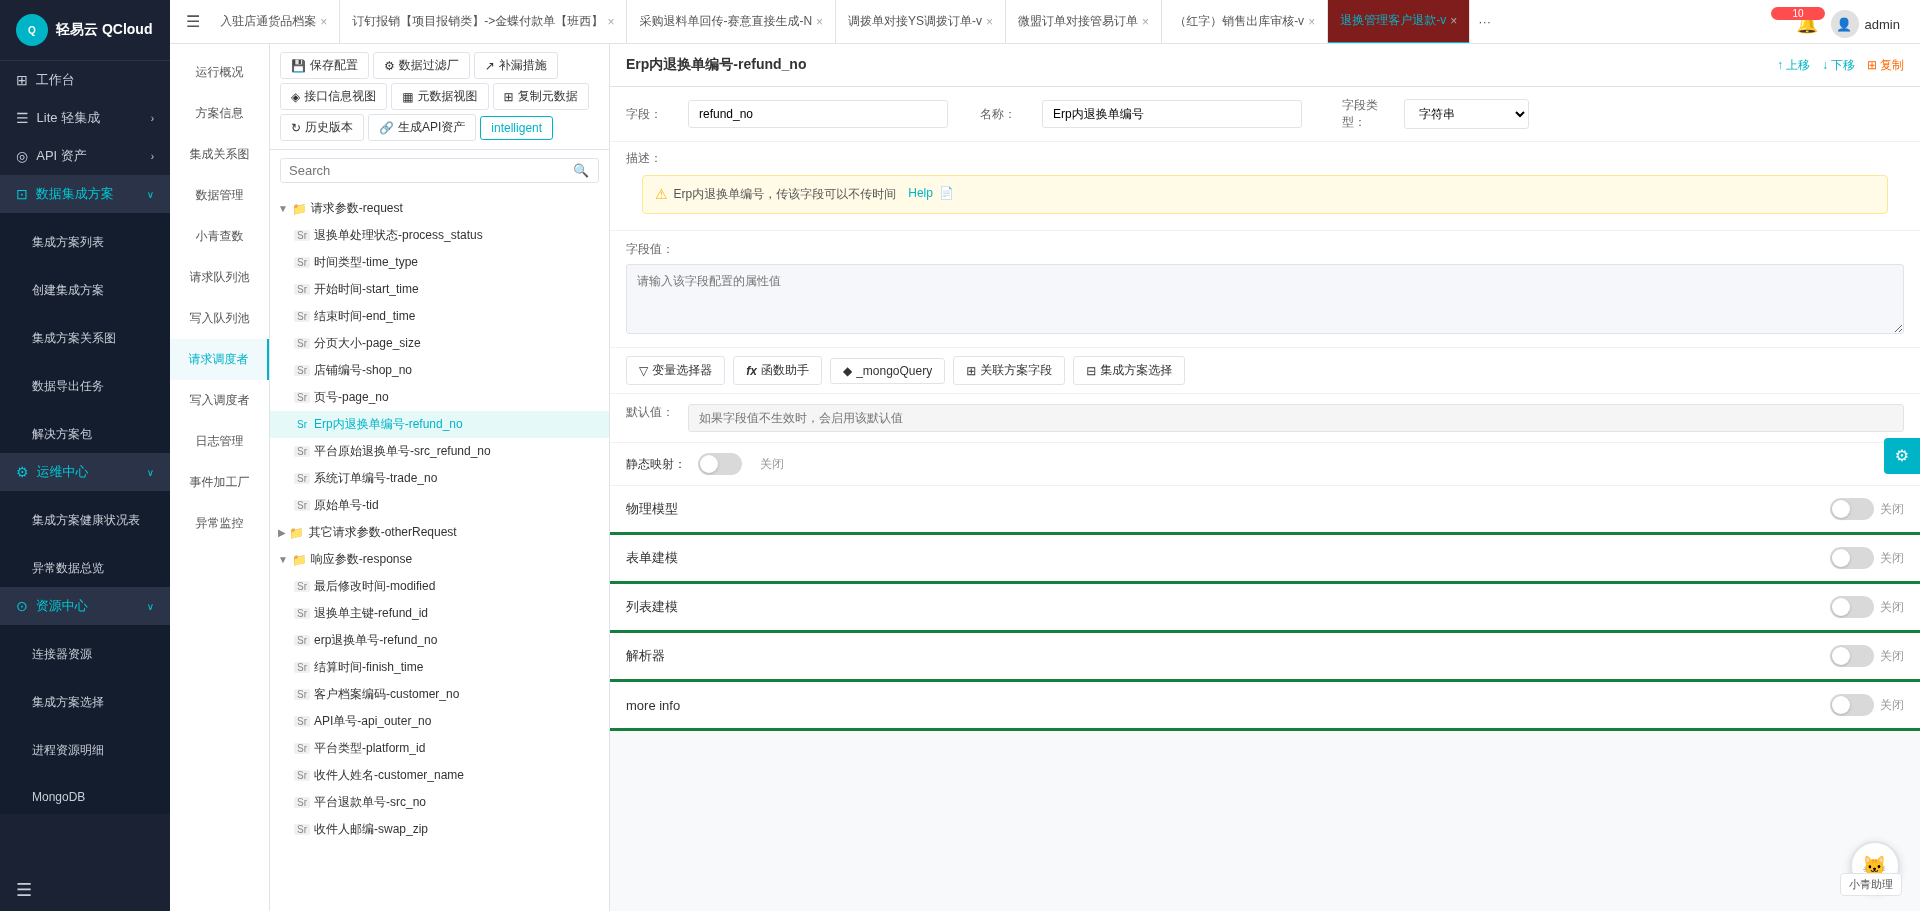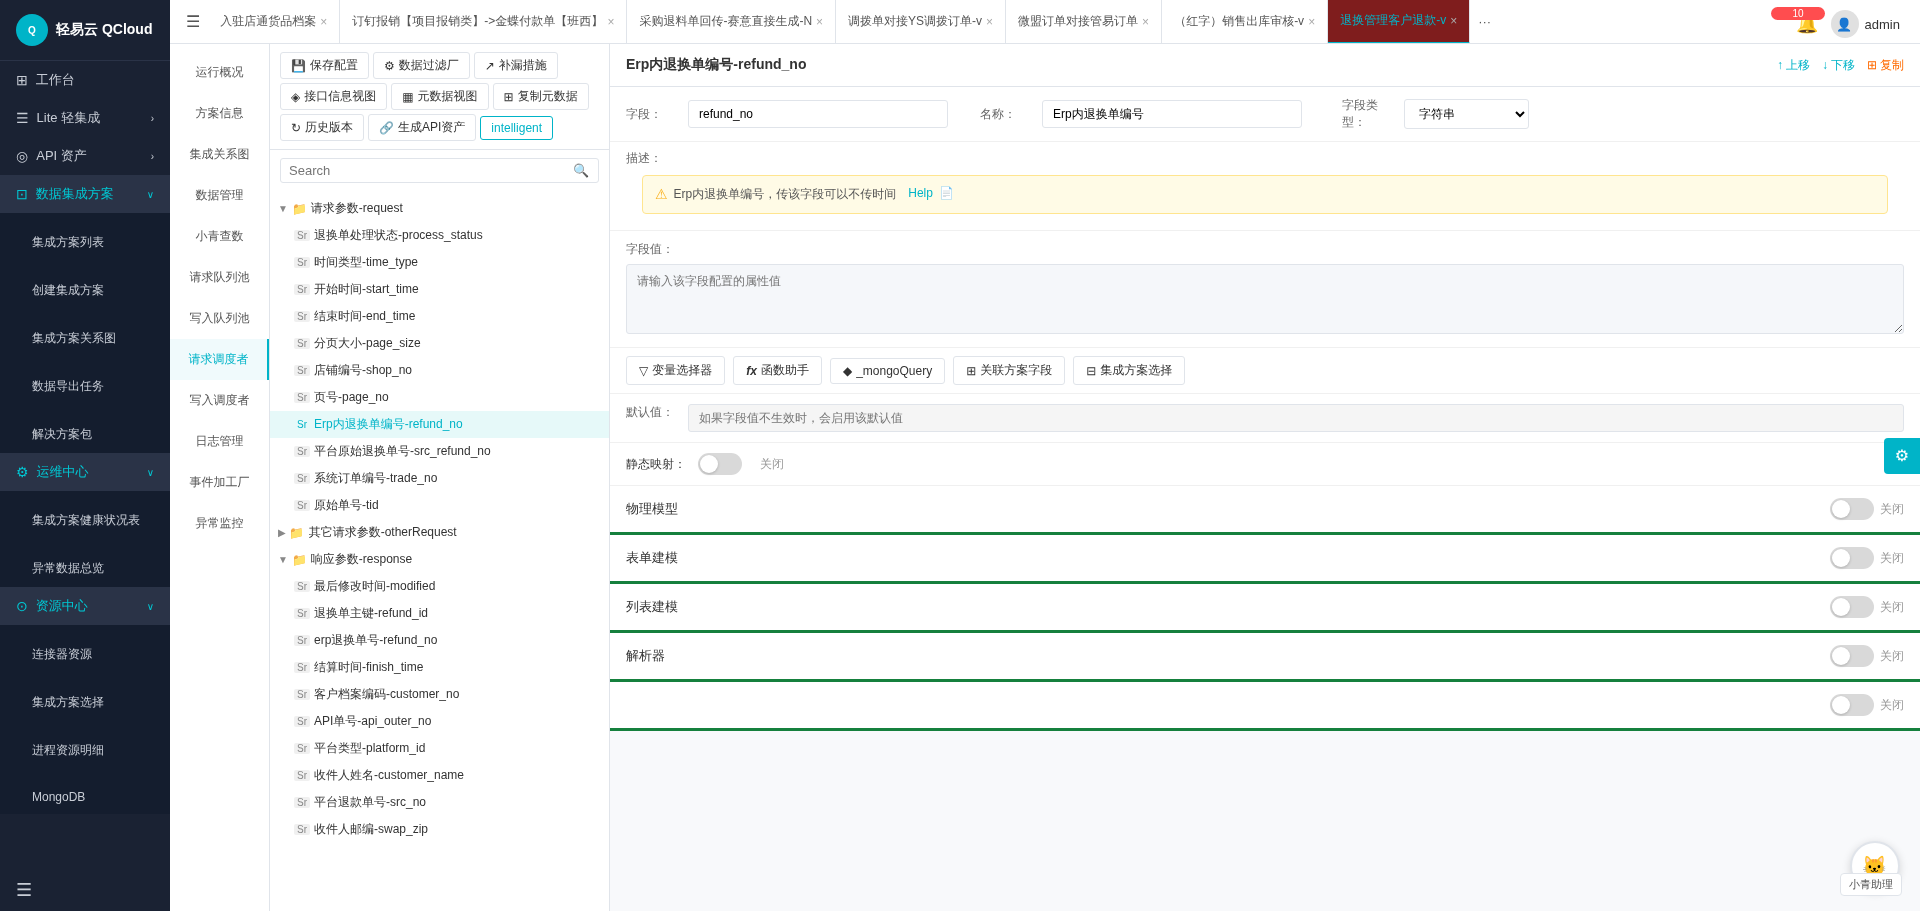--- a/index.html
+++ b/index.html
@@ -714,20 +714,21 @@
 
       <div class="section-row">
         <span class="section-label">解析器</span>
         <div class="toggle off section-toggle">
           <div class="toggle-knob"></div>
         </div>
         <span class="toggle-text">关闭</span>
       </div>
 
       <div class="section-row">
+        <span class="section-label">more info</span>
         <div class="toggle off section-toggle">
           <div class="toggle-knob"></div>
         </div>
         <span class="toggle-text">关闭</span>
       </div>
 
       <div style="position:fixed; bottom:20px; right:20px; width:50px; height:50px; background:#fff; border-radius:50%; border:2px solid #e0e4ea; display:flex; align-items:center; justify-content:center; cursor:pointer; font-size:20px; box-shadow: 0 2px 8px rgba(0,0,0,0.15);">
         🐱
       </div>
       <div style="position:fixed; bottom:15px; right:18px; background:#fff; border:1px solid #e0e4ea; border-radius:4px; padding:3px 8px; font-size:11px; color:#555;">小青助理</div>

